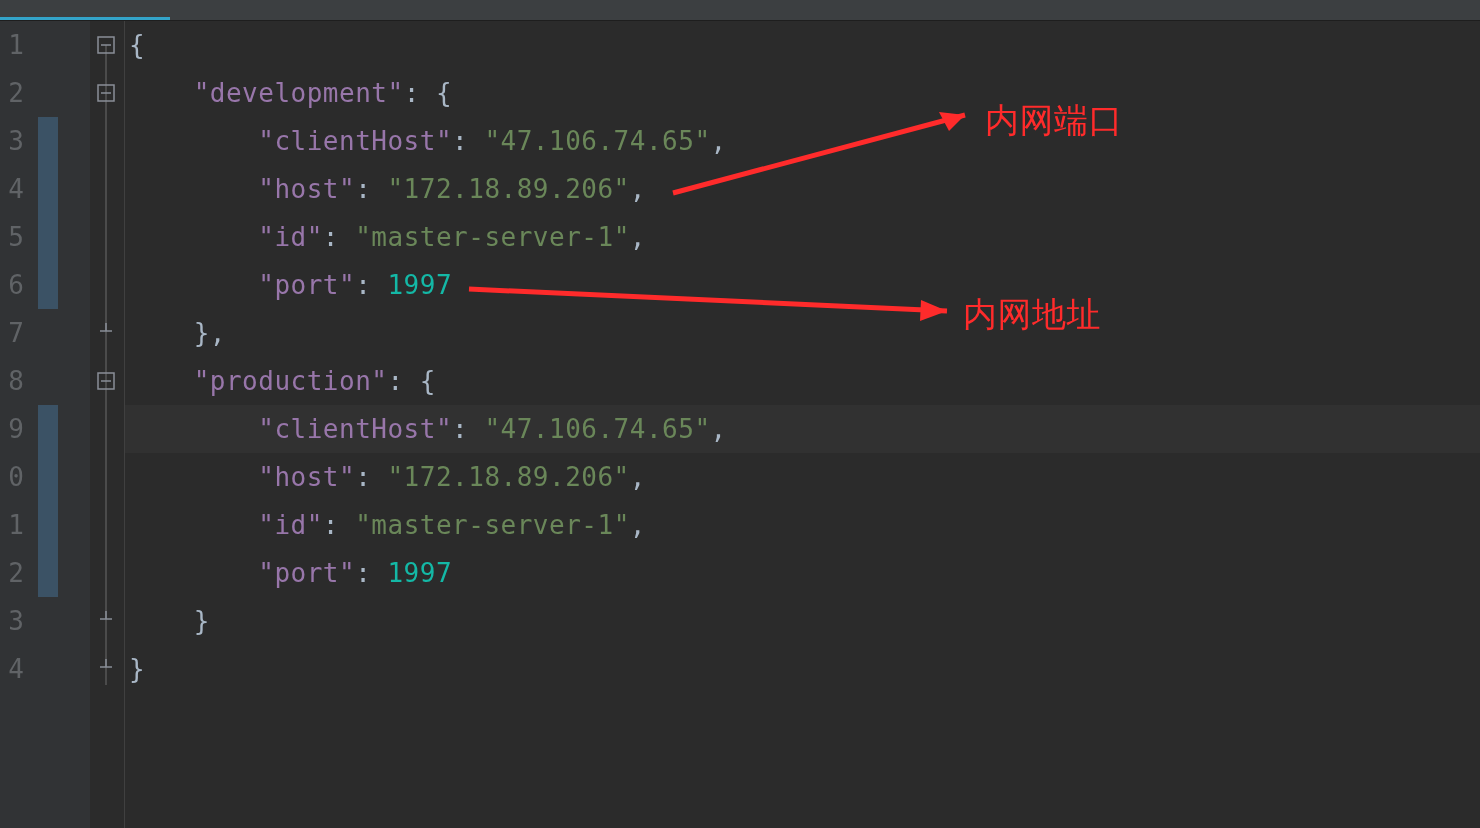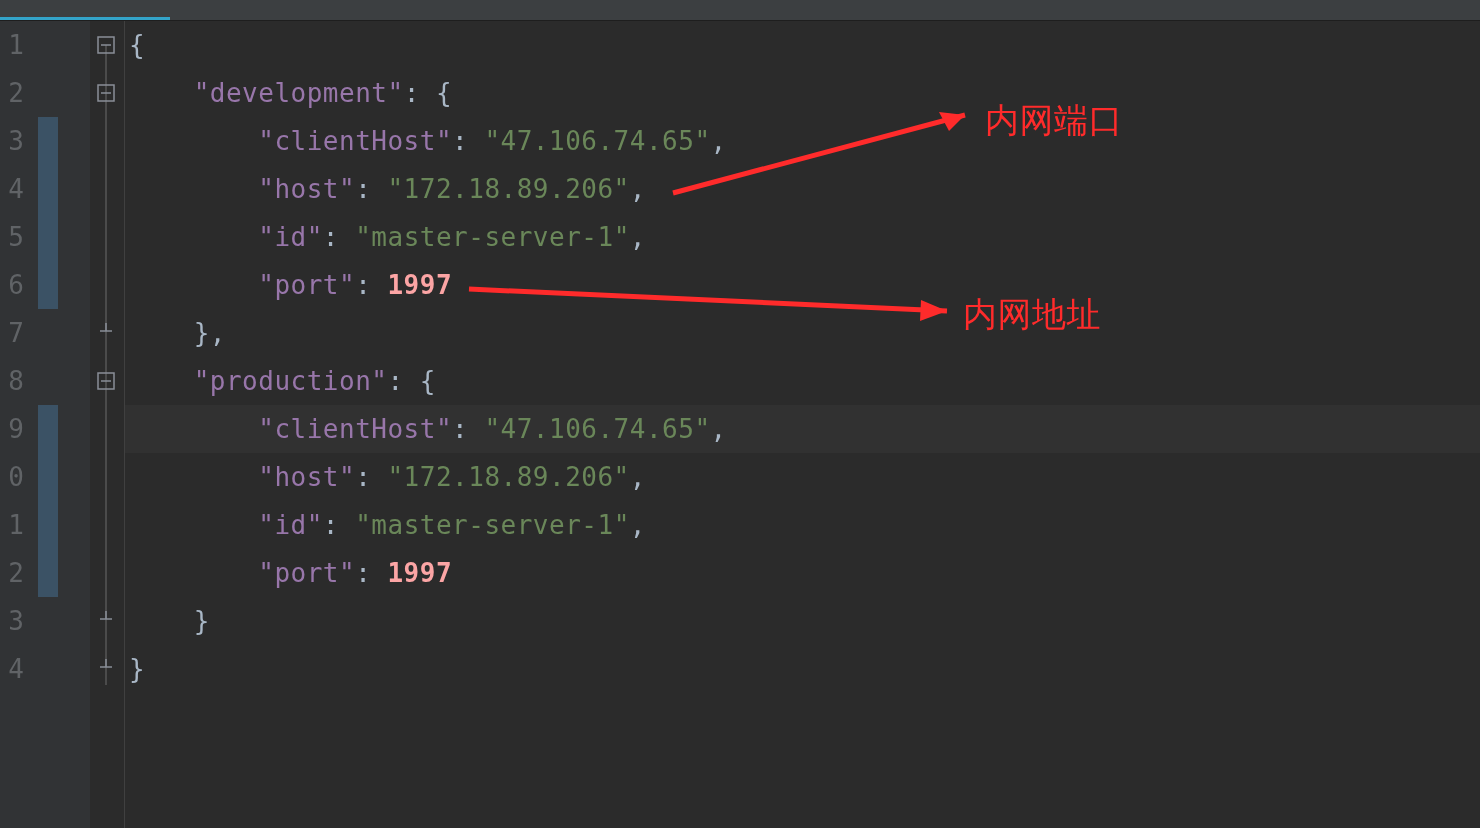--- a/index.html
+++ b/index.html
@@ -14,21 +14,21 @@
   .mark{position:absolute;left:8px;width:20px;height:48px;background:#3b5265;}
   .fold-col{width:34px;background:#2b2b2b;border-right:1px solid #404040;position:relative;}
   .fold-line{position:absolute;left:15px;width:2px;background:#4b4b4b;top:24px;bottom:144px;}
   .fold-glyph{position:absolute;left:6px;width:20px;height:20px;color:#8a8f98;font-size:18px;
     line-height:20px;text-align:center;user-select:none;}
   .code-area{position:relative;flex:1;font-size:26px;line-height:48px;letter-spacing:0.5px;}
   .line{position:relative;height:48px;white-space:pre;padding-left:4px;}
   .hl{position:absolute;left:0;right:0;height:48px;background:rgba(255,255,255,0.03);}
   .tok-key{color:#9876aa;}      
   .tok-str{color:#6a8759;}      
-  .tok-num{color:#fca5a5;font-weight:bold;}      
+  .tok-num{color:#14b8a6;}      
   .tok-pun{color:#a9b7c6;}      
   .tok-brc{color:#a9b7c6;}
   .watermark{position:absolute;left:560px;top:340px;font-size:56px;font-weight:500;
     color:#3d7fa4;letter-spacing:4px;pointer-events:none;
     font-family:"Arial","Microsoft YaHei",sans-serif;}
   .callout{position:absolute;pointer-events:none;font-family:"SimSun","宋体",serif;
     font-size:34px;color:#ff2b2b;}
   svg.arrow{position:absolute;pointer-events:none;overflow:visible;}
   svg.arrow line{stroke:#ff2b2b;stroke-width:5;}
   svg.arrow polygon{fill:#ff2b2b;}

